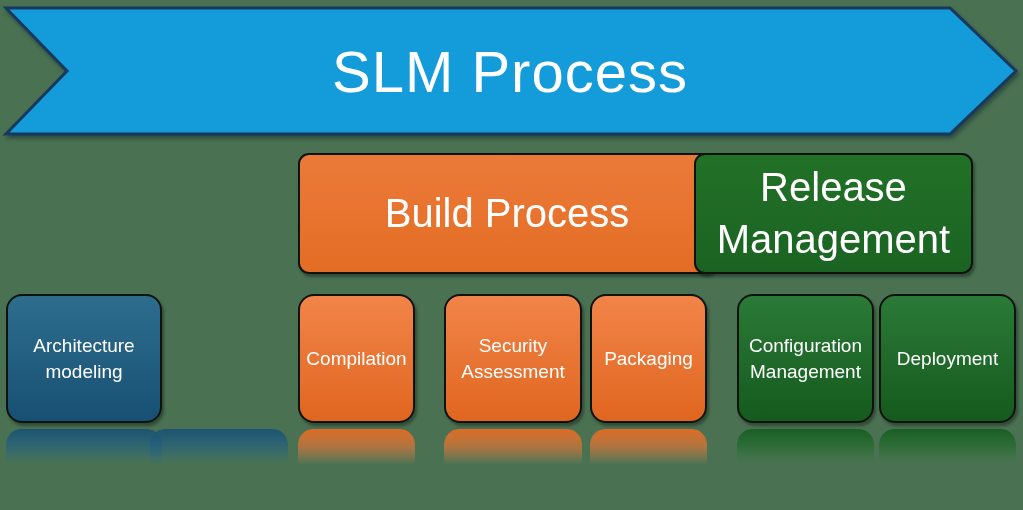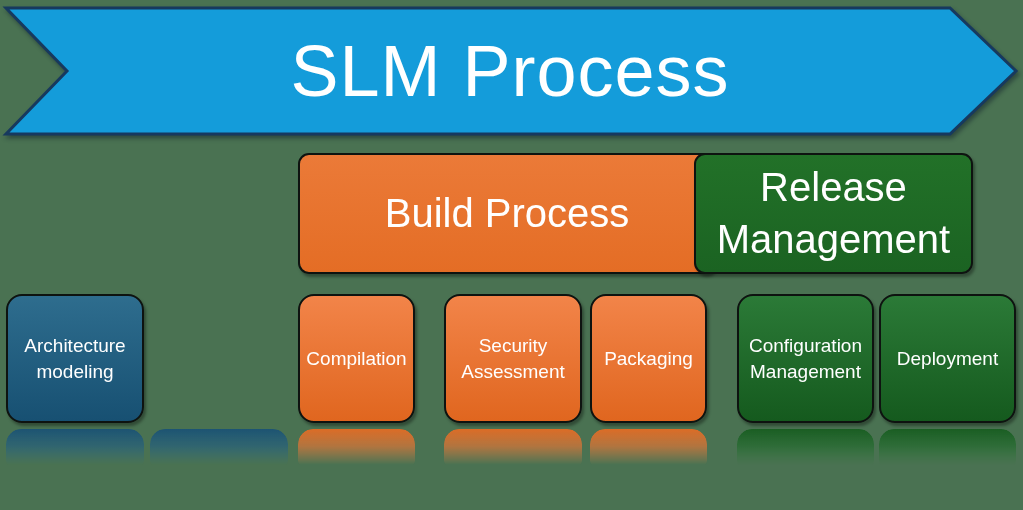--- a/index.html
+++ b/index.html
@@ -15,21 +15,21 @@
   }
 
   
   .banner-svg {
     position: absolute; left: 0; top: 0;
     filter: drop-shadow(2px 3px 2px rgba(10,25,40,0.45));
   }
   .banner-label {
     position: absolute; left: 70px; top: 8px; width: 880px; height: 126px;
     display: flex; align-items: center; justify-content: center;
-    color: #ffffff; font-size: 72px; font-weight: 400; letter-spacing: 1px;
+    color: #ffffff; font-size: 58px; font-weight: 400; letter-spacing: 1px;
     pointer-events: none;
   }
 
   
   .pbox {
     position: absolute;
     border: 2px solid #0e1310;
     box-sizing: border-box;
     display: flex; align-items: center; justify-content: center;
     text-align: center; color: #fff;
@@ -44,21 +44,21 @@
   .c-green-main  { background: linear-gradient(180deg, #227128 0%, #1B6322 100%); }
   .c-blue-sub    { background: linear-gradient(180deg, #2E6D8E 0%, #175072 100%); }
   .c-orange-sub  { background: linear-gradient(180deg, #F28449 0%, #E0661F 100%); }
   .c-green-sub   { background: linear-gradient(180deg, #2B7A37 0%, #155A1E 100%); }
 
   
   .pos-design   { left: 8px;   width: 277px; }
   .pos-build    { left: 298px; width: 418px; }
   .pos-release  { left: 694px; width: 279px; }
 
-  .pos-arch     { left: 6px;   width: 138px; }
+  .pos-arch     { left: 6px;   width: 156px; }
   .pos-compdef  { left: 150px; width: 138px; }
   .pos-compile  { left: 298px; width: 117px; }
   .pos-security { left: 444px; width: 138px; }
   .pos-package  { left: 590px; width: 117px; }
   .pos-config   { left: 737px; width: 137px; }
   .pos-deploy   { left: 879px; width: 137px; }
 
   
   .reflection {
     position: absolute; top: 429px; height: 38px;

